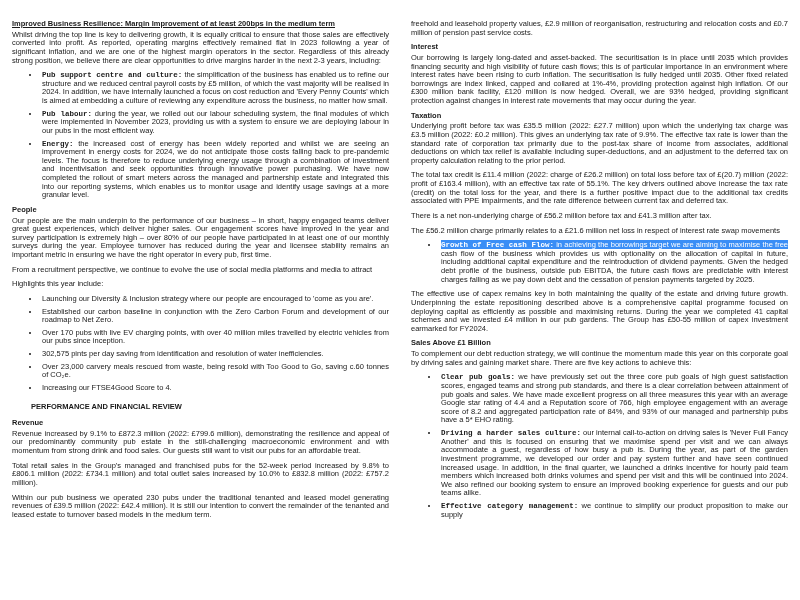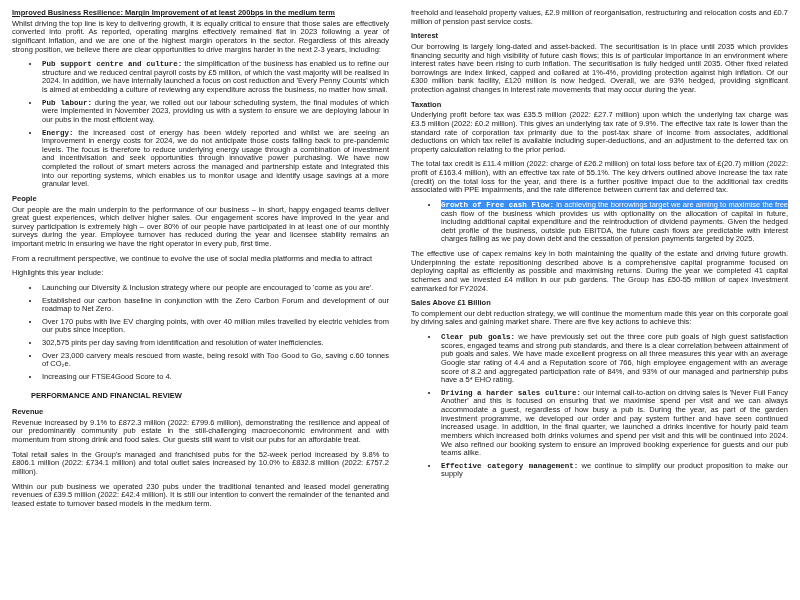--- a/index.html
+++ b/index.html
@@ -1,19 +1,19 @@
 <!DOCTYPE html>
 <html><head>
 <meta charset="utf-8">
 <style>
   * { margin:0; padding:0; box-sizing:border-box; }
   html, body { width:800px; height:600px; overflow:hidden; background:#ffffff; }
   .page {
     display:flex; width:800px; height:600px;
-    padding:9px 12px; gap:22px;
+    padding:20px 12px; gap:22px;
     font-family:"Liberation Sans", sans-serif;
     font-size:7.5px; line-height:1.15; color:#1a1a1a;
     text-align:justify;
   }
   .col { flex:1; min-width:0; }
   .h { font-weight:bold; margin-bottom:2px; }
   .h.u { text-decoration:underline; }
   .h.sp { margin-top:10px; }
   .h.spa { margin-bottom:8px;margin-left:19px; }
   .p { margin-bottom:6px; }
@@ -52,20 +52,22 @@
       <div class="p">Total retail sales in the Group's managed and franchised pubs for the 52-week period increased by 9.8% to £806.1 million (2022: £734.1 million) and total outlet sales increased by 10.0% to £832.8 million (2022: £757.2 million).</div>
       <div class="p">Within our pub business we operated 230 pubs under the traditional tenanted and leased model generating revenues of £39.5 million (2022: £42.4 million). It is still our intention to convert the remainder of the tenanted and leased estate to turnover based models in the medium term.</div>
     </div>
   <div class="col">
       <div class="p">freehold and leasehold property values, £2.9 million of  reorganisation, restructuring and relocation costs and £0.7 million of pension past service costs.</div>
       <div class="h">Interest</div>
       <div class="p">Our borrowing is largely long-dated and asset-backed. The securitisation is in place until 2035 which provides financing security and high visibility of future cash flows; this is of particular importance in an environment where interest rates have been rising to curb inflation. The securitisation is fully hedged until 2035. Other fixed related borrowings are index linked, capped and collared at 1%-4%, providing protection against high inflation.  Of our £300 million bank facility, £120 million is now hedged.  Overall, we are 93% hedged, providing significant protection against changes in interest rate movements that may occur during the year.</div>
       <div class="h">Taxation</div>
       <div class="p">Underlying profit before tax was £35.5 million (2022: £27.7 million) upon which the underlying tax charge was £3.5 million (2022: £0.2 million). This gives an underlying tax rate of 9.9%. The effective tax rate is lower than the standard rate of corporation tax primarily due to the post-tax share of income from associates, additional deductions on which tax relief is available including super-deductions, and an adjustment to the deferred tax on property calculation relating to the prior period.</div>
       <div class="p">The total tax credit is £11.4 million (2022: charge of £26.2 million) on total loss before tax of £(20.7) million (2022: profit of £163.4 million), with an effective tax rate of 55.1%. The key drivers outlined above increase the tax rate (credit) on the total loss for the year, and there is a further positive impact due to the additional tax credits associated with PPE impairments, and the rate difference between current tax and deferred tax.</div>
+      <div class="p">There is a net non-underlying charge of £56.2 million before tax and £41.3 million after tax.</div>
+      <div class="p">The £56.2 million charge primarily relates to a £21.6 million net loss in respect of interest rate swap movements</div>
       <ul class="bl">
         <li><span class="selection" style="background: rgb(58, 142, 246); color: rgb(255, 255, 255);"><b class="lead">Growth of Free cash Flow:</b> in achieving the borrowings target we are aiming to maximise the free</span> cash flow of the business which provides us with optionality on the allocation of capital in future, including additional capital expenditure and the reintroduction of dividend payments. Given the hedged debt profile of the business, outside pub EBITDA, the future cash flows are predictable with interest charges falling as we pay down debt and the cessation of pension payments targeted by 2025.</li>
       </ul>
       <div class="p">The effective use of capex remains key in both maintaining the quality of the estate and driving future growth. Underpinning the estate repositioning described above is a comprehensive capital programme focused on deploying capital as efficiently as possible and maximising returns. During the year we completed 41 capital schemes and we invested £4 million in our pub gardens. The Group has £50-55 million of capex investment earmarked for FY2024.</div>
       <div class="h">Sales Above £1 Billion</div>
       <div class="p">To complement our debt reduction strategy, we will continue the momentum made this year on this corporate goal by driving sales and gaining market share. There are five key actions to achieve this:</div>
       <ul class="bl">
         <li><b class="lead">Clear pub goals:</b> we have previously set out the three core pub goals of high guest satisfaction scores, engaged teams and strong pub standards, and there is a clear correlation between attainment of pub goals and sales. We have made excellent progress on all three measures this year with an average Google star rating of 4.4 and a Reputation score of 766, high employee engagement with an average score of 8.2 and aggregated participation rate of 84%, and 93% of our managed and partnership pubs have a 5* EHO rating.</li>
         <li><b class="lead">Driving a harder sales culture:</b> our internal call-to-action on driving sales is 'Never Full Fancy Another' and this is focused on ensuring that we maximise spend per visit and we can always accommodate a guest, regardless of how busy a pub is. During the year, as part of the garden investment programme, we developed our order and pay system further and have seen continued increased usage. In addition, in the final quarter, we launched a drinks incentive for hourly paid team members which increased both drinks volumes and spend per visit and this will be continued into 2024. We also refined our booking system to ensure an improved booking experience for guests and our pub teams alike.</li>
         <li><b class="lead">Effective category management:</b> we continue to simplify our product proposition to make our supply</li>

